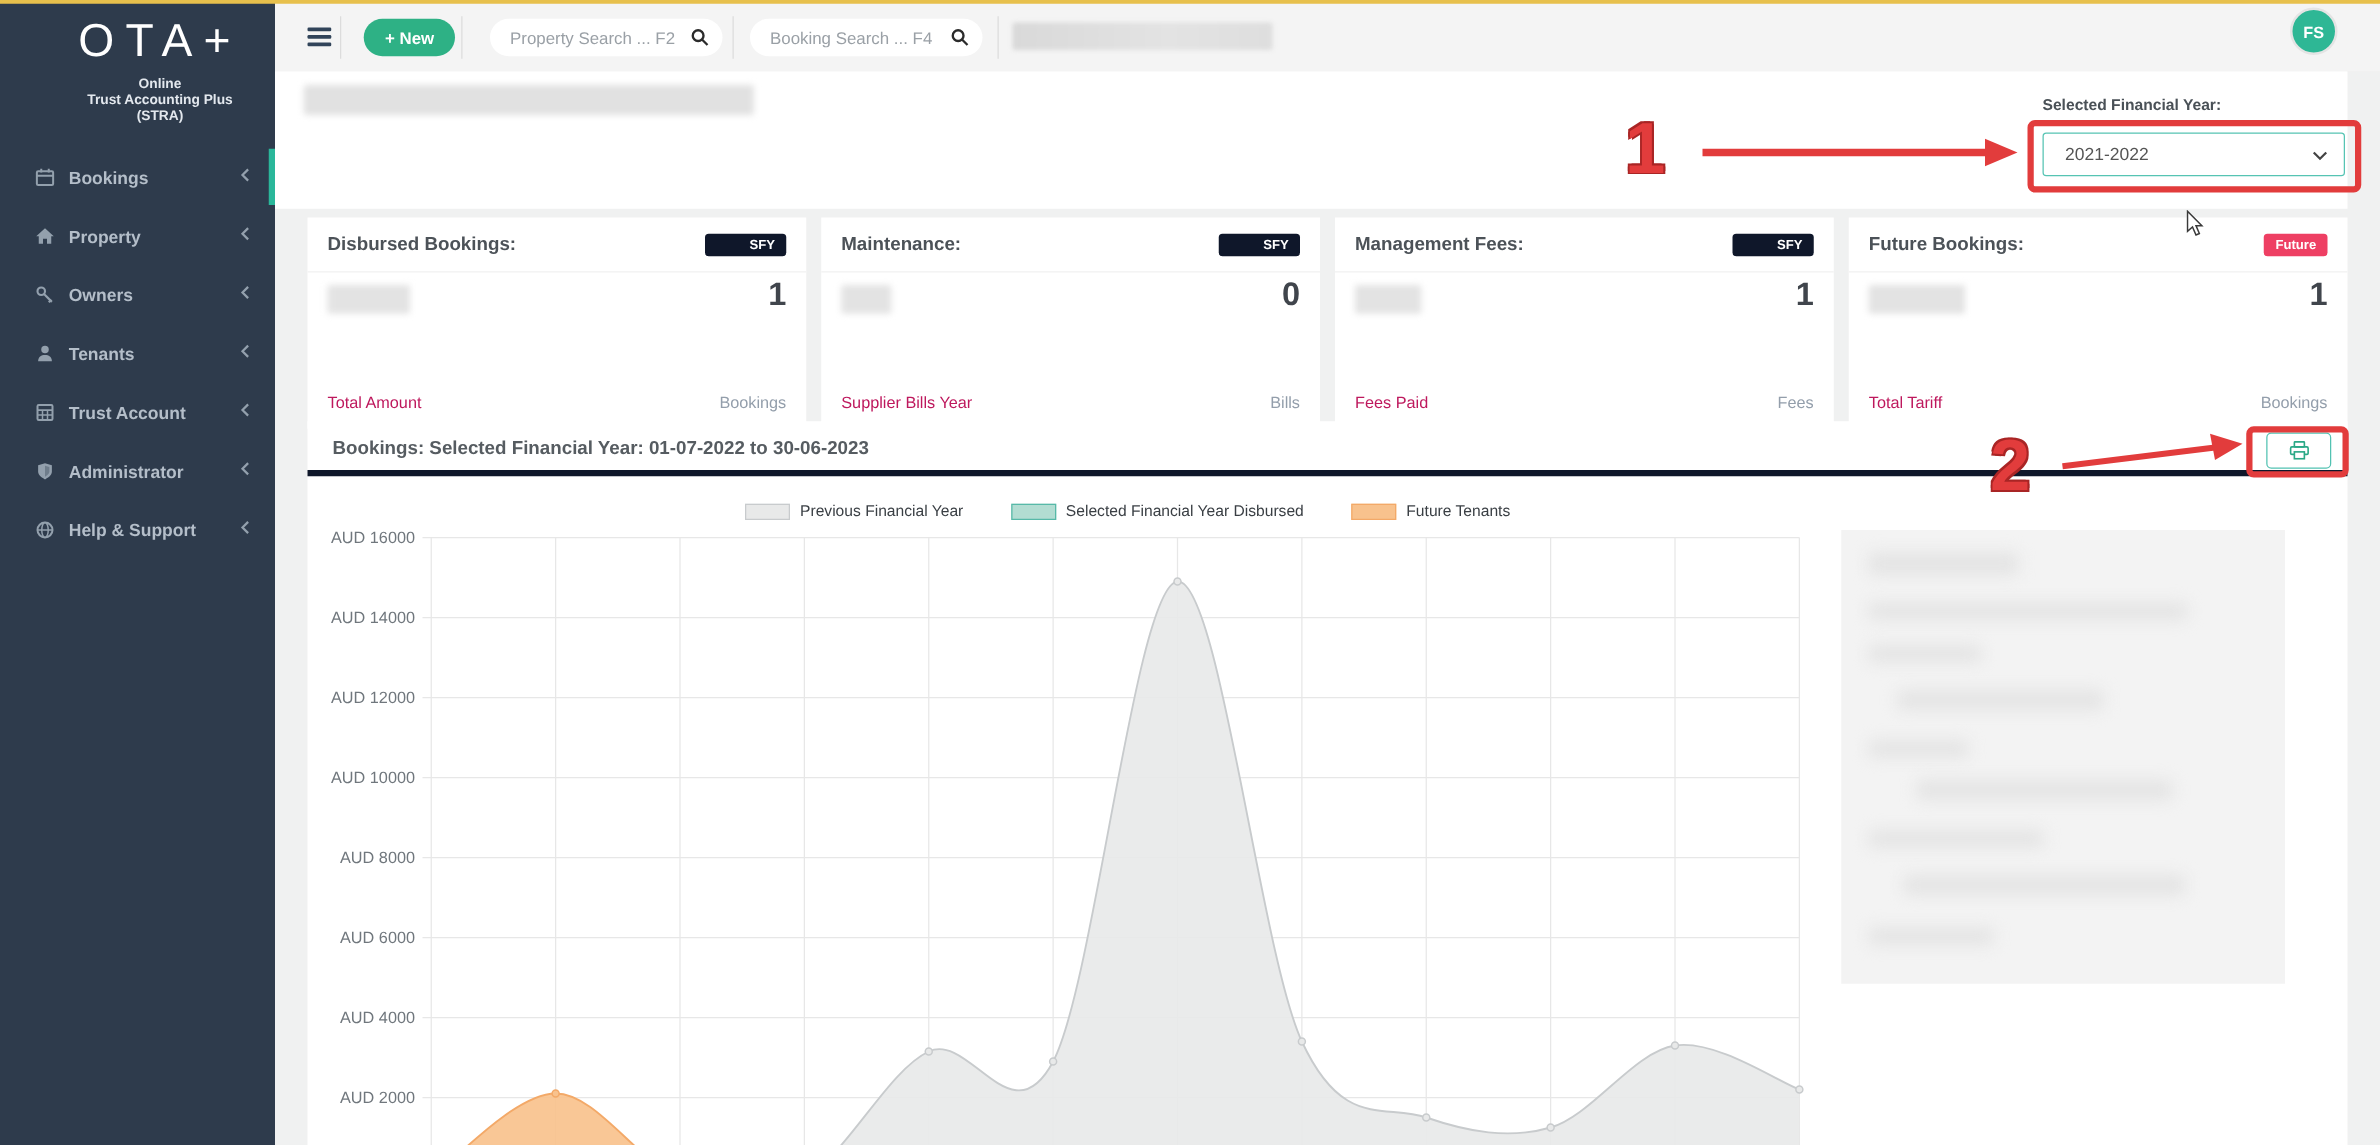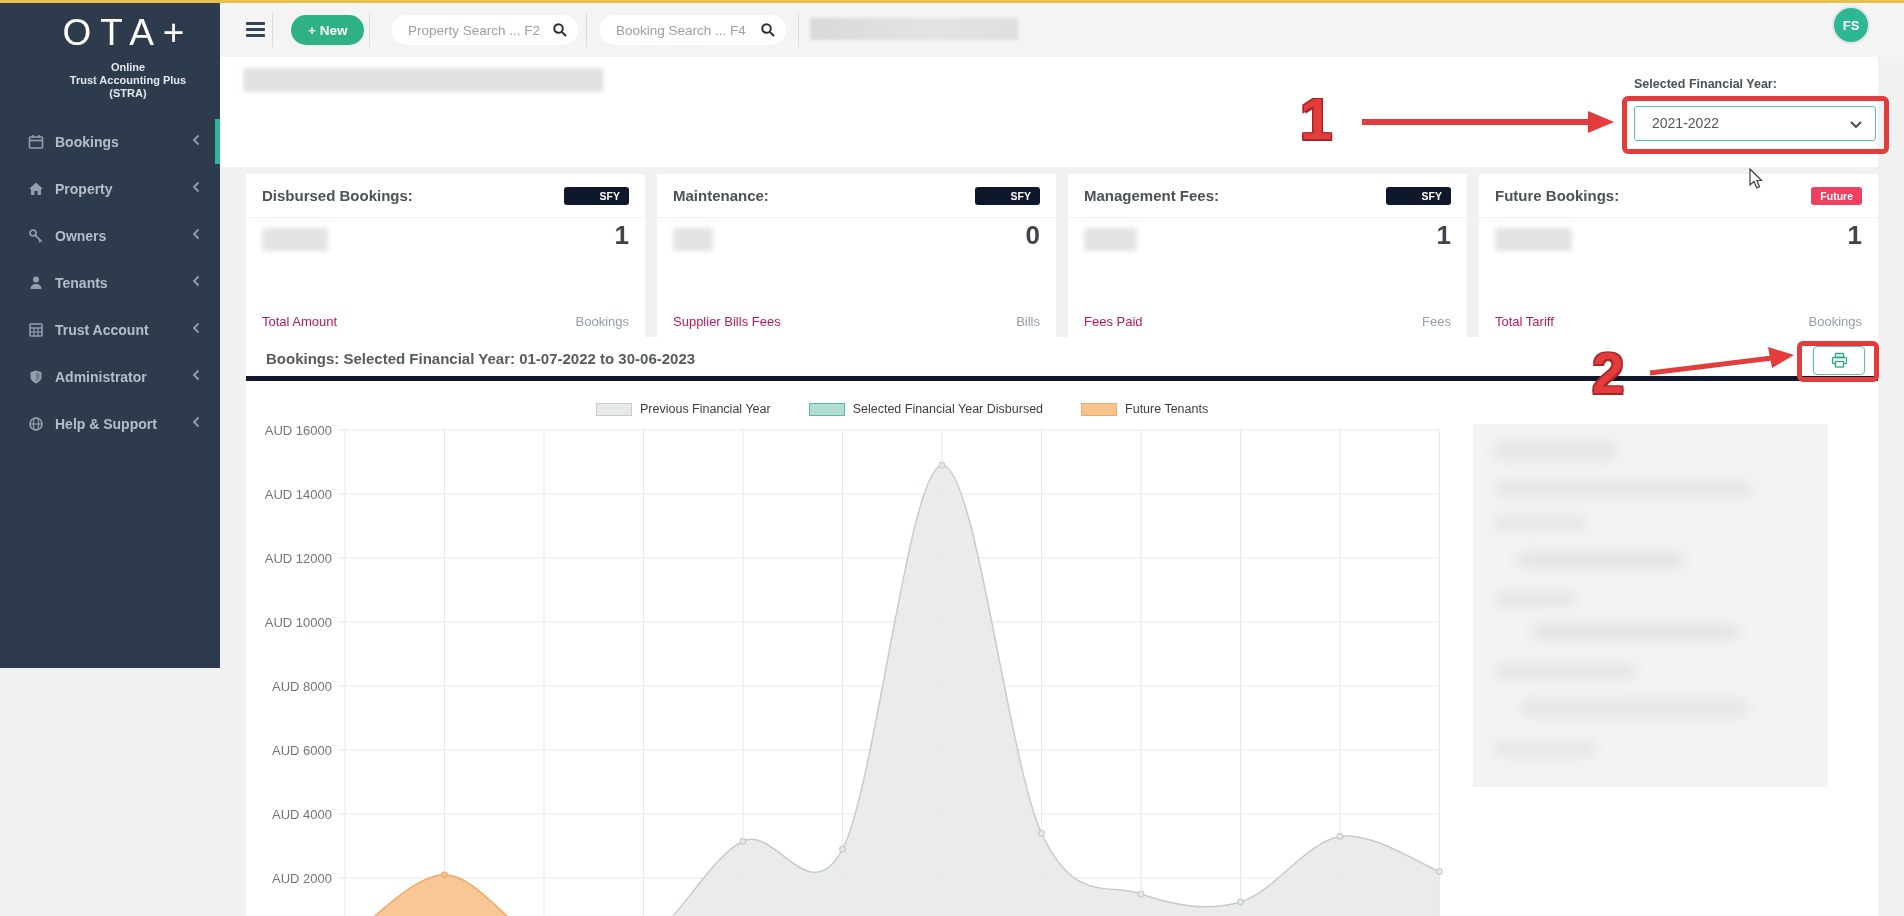--- a/index.html
+++ b/index.html
@@ -2,21 +2,21 @@
 <html><head>
 <meta charset="utf-8">
 <style>
   * { margin:0; padding:0; box-sizing:border-box; }
   html,body { width:1904px; height:916px; overflow:hidden; background:#f0f1f1;
     font-family:"Liberation Sans", sans-serif; position:relative; }
 
   .topline { position:absolute; left:0; top:0; width:1904px; height:3px; background:#e7c04c; z-index:60; }
 
   
-  .sidebar { position:absolute; left:0; top:0; width:220px; height:668px; background:#2e3b4c; z-index:10;padding-left:36px; }
+  .sidebar { position:absolute; left:0; top:0; width:220px; height:916px; background:#2e3b4c; z-index:10;padding-left:36px; }
   .logo { text-align:center; padding-top:12px; color:#ffffff; font-size:37px; font-weight:400; letter-spacing:9px; }
   .logo-sub { margin-top:7px; text-align:center; color:#e3e8ee; font-size:11px; font-weight:700; line-height:13px; }
   .nav { position:absolute; left:0; top:118px; width:220px; }
   .nav-item { position:relative; height:47px; display:flex; align-items:center; padding-left:28px;
     color:#b4bec9; font-size:14px; font-weight:600; cursor:pointer; }
   .nav-item .nicon { width:16px; height:16px; margin-right:11px; flex:0 0 16px; }
   .nav-item .chev { position:absolute; right:20px; top:16px; }
   .nav-item.active::after { content:""; position:absolute; right:0; top:1px; bottom:1px; width:5px; background:#2ab79a; }
 
   
@@ -223,21 +223,21 @@
   <span class="amt-label">Total Amount</span>
   <span class="val-label">Bookings</span>
 </div>
 <div class="card c2">
   <div class="card-head">
     <span class="card-title">Maintenance:</span>
     <span class="badge sfy">SFY</span>
   </div>
   <div class="amt-redact"></div>
   <span class="card-value">0</span>
-  <span class="amt-label">Supplier Bills Fees</span>
+  <span class="amt-label">Supplier Bills Year</span>
   <span class="val-label">Bills</span>
 </div>
 <div class="card c3">
   <div class="card-head">
     <span class="card-title">Management Fees:</span>
     <span class="badge sfy">SFY</span>
   </div>
   <div class="amt-redact"></div>
   <span class="card-value">1</span>
   <span class="amt-label">Fees Paid</span>

